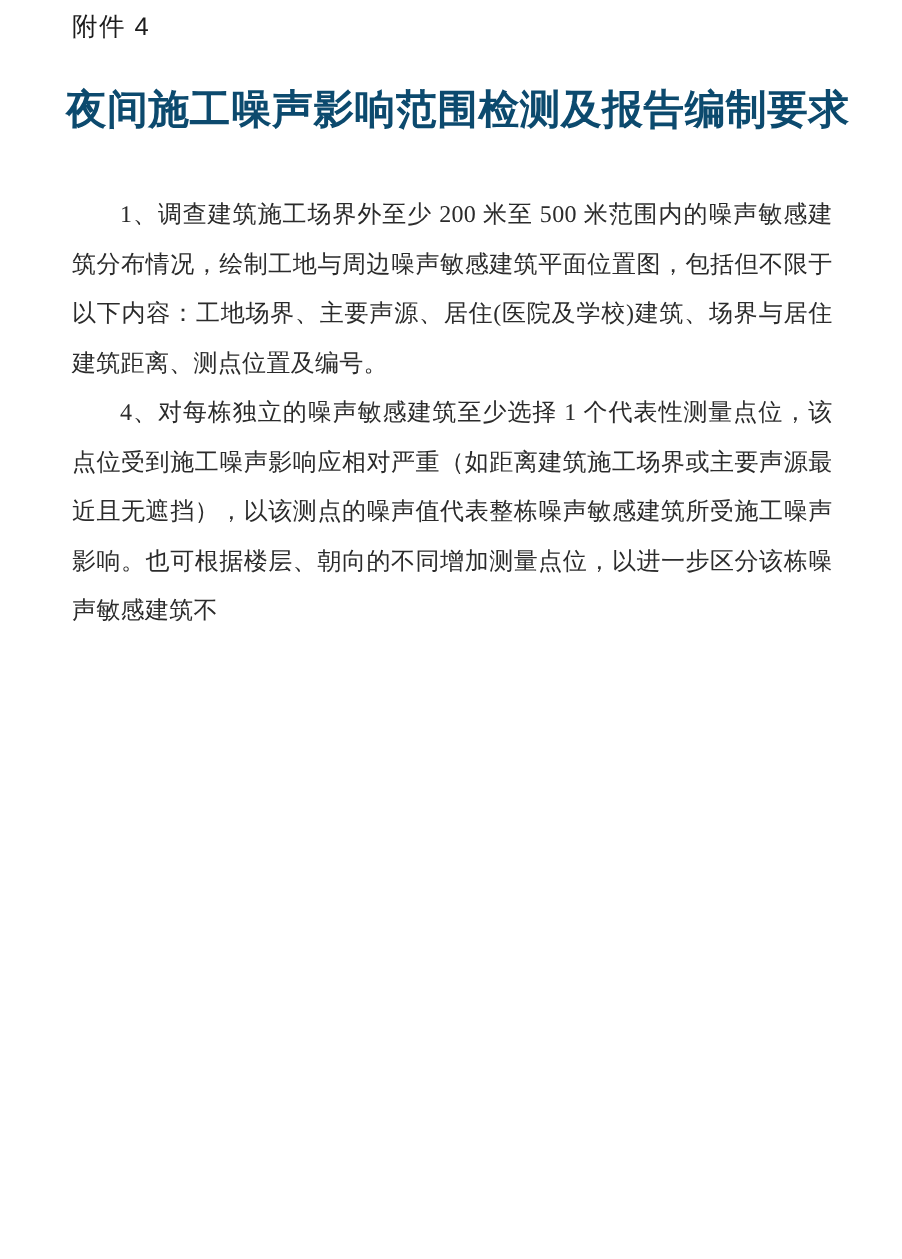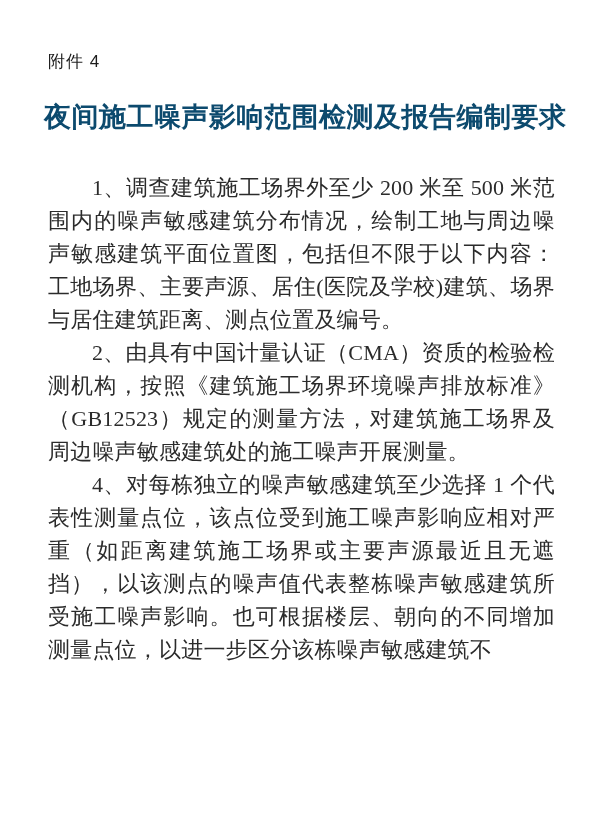--- a/index.html
+++ b/index.html
@@ -17,51 +17,49 @@
     overflow: hidden;
     font-family: "Liberation Serif", serif;
     color: #2b2b2b;
   }
   .attachment-label {
     font-family: "Liberation Sans", sans-serif;
     font-size: 17px;
     line-height: 20px;
     color: #1c1c1c;
     letter-spacing: 1px;
-    margin-top: 44px;
   }
   .doc-title {
     font-family: "Liberation Sans", sans-serif;
     font-weight: bold;
     font-size: 27px;
     line-height: 31px;
     margin: 30px 0 0 -4px;
     color: #0c4a6e;
     letter-spacing: 0.5px;
     white-space: nowrap;
   }
   .doc-body {
     margin-top: 38px;
   }
   .doc-body p {
     margin: 0;
-    font-size: 22px;
+    font-size: 16px;
     line-height: 33px;
     text-align: justify;
     text-justify: inter-character;
     text-indent: 2em;
     letter-spacing: 0.2px;
   }
 </style>
 </head>
 <body>
 
 <div class="page">
   <div class="attachment-label">附件 4</div>
 
   <h1 class="doc-title">夜间施工噪声影响范围检测及报告编制要求</h1>
 
   <div class="doc-body">
     <p>1、调查建筑施工场界外至少 200 米至 500 米范围内的噪声敏感建筑分布情况，绘制工地与周边噪声敏感建筑平面位置图，包括但不限于以下内容：工地场界、主要声源、居住(医院及学校)建筑、场界与居住建筑距离、测点位置及编号。</p>
-    <p>2、由具有中国计量认证（CMA）资质的检验检测机构，按照《建筑施工场界环境噪声排放标准》（GB12523）规定的测量方法，对建筑施工场界及周边噪声敏感建筑处的施工噪声开展测量。</p>
     <p>4、对每栋独立的噪声敏感建筑至少选择 1 个代表性测量点位，该点位受到施工噪声影响应相对严重（如距离建筑施工场界或主要声源最近且无遮挡），以该测点的噪声值代表整栋噪声敏感建筑所受施工噪声影响。也可根据楼层、朝向的不同增加测量点位，以进一步区分该栋噪声敏感建筑不</p>
   </div>
 </div>
 
 </body></html>

